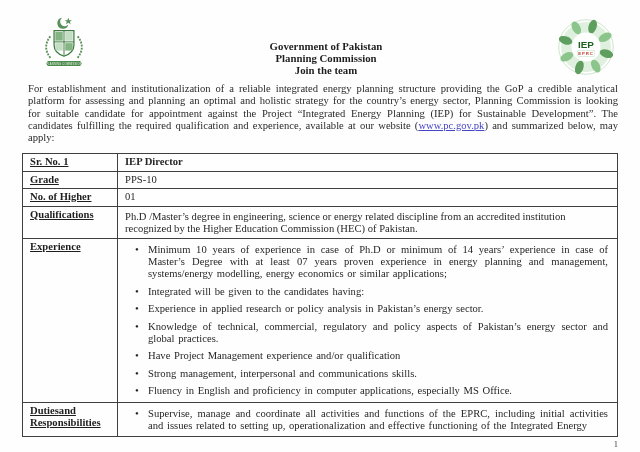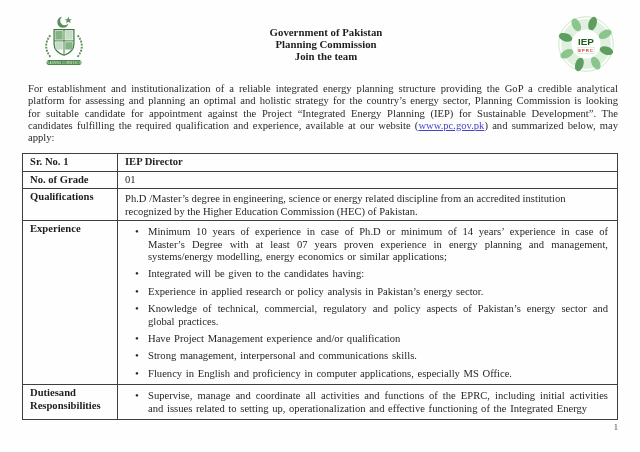--- a/index.html
+++ b/index.html
@@ -8,21 +8,21 @@
     width: 640px; height: 452px;
     font-family: "Liberation Serif", "DejaVu Serif", serif;
     color: #2a2a2a;
     overflow: hidden;
     position: relative;
   }
   .page { width: 640px; height: 452px; background: #fefefe; position: relative; }
 
   
   .header {
-    display: flex; align-items: center;
+    display: flex; align-items: flex-end;
     padding: 12px 25px 0 33px;
     height: 76px;
   }
   .logo-left { width: 62px; height: 62px; flex: 0 0 auto; }
   .header-center {
     flex: 1 1 auto; text-align: center;
     font-weight: bold; font-size: 10.8px; line-height: 12px;
     color: #1e1e1e;
   }
   .logo-right { width: 58px; height: 58px; flex: 0 0 auto; }
@@ -45,21 +45,21 @@
     width: 596px;
     border-collapse: collapse;
     font-size: 10.6px; line-height: 12.4px;
     color: #262626;
   }
   table.job-table td {
     border: 1px solid #3f3f3f;
     vertical-align: top;
     padding: 2px 7px 2px 7px;
   }
-  td.lbl { width: 95px; font-weight: bold; color: #1e1e1e; }
+  td.lbl { width: 95px; font-weight: bold; color: #1e1e1e; text-decoration: underline; }
   td.val {}
   td.val.bold { font-weight: bold; }
   td.val.pad-top { padding-top: 4px; }
 
   .lbl-justify-row { display: flex; justify-content: flex-start; }
 
   ul.bullets { list-style: none; margin: 3px 0 1px 0; padding: 0 2px 0 8px; }
   ul.bullets li {
     position: relative;
     padding-left: 15px;
@@ -137,21 +137,25 @@
 
   <p class="intro"><span>For establishment and institutionalization of a reliable integrated energy planning structure providing the GoP a credible analytical platform for assessing and planning an optimal and holistic strategy for the country’s energy sector, Planning Commission is looking for suitable candidate for appointment against the Project “Integrated Energy Planning (IEP) for Sustainable Development”. The candidates fulfilling the required qualification and experience, available at our website (</span><a class="site-link">www.pc.gov.pk</a><span>) and summarized below, may apply:</span></p>
 
   <table class="job-table">
     <tbody>
       <tr>
         <td class="lbl">Sr. No. 1</td>
         <td class="val bold">IEP Director</td>
       </tr>
       <tr>
-        <td class="lbl">No. of Grade</td>
+        <td class="lbl">Grade</td>
+        <td class="val">PPS-10</td>
+      </tr>
+      <tr>
+        <td class="lbl">No. of Higher</td>
         <td class="val">01</td>
       </tr>
       <tr>
         <td class="lbl">Qualifications</td>
         <td class="val pad-top">Ph.D /Master’s degree in engineering, science or energy related discipline from an accredited institution recognized by the Higher Education Commission (HEC) of Pakistan.</td>
       </tr>
       <tr>
         <td class="lbl">Experience</td>
         <td class="val">
           <ul class="bullets">

